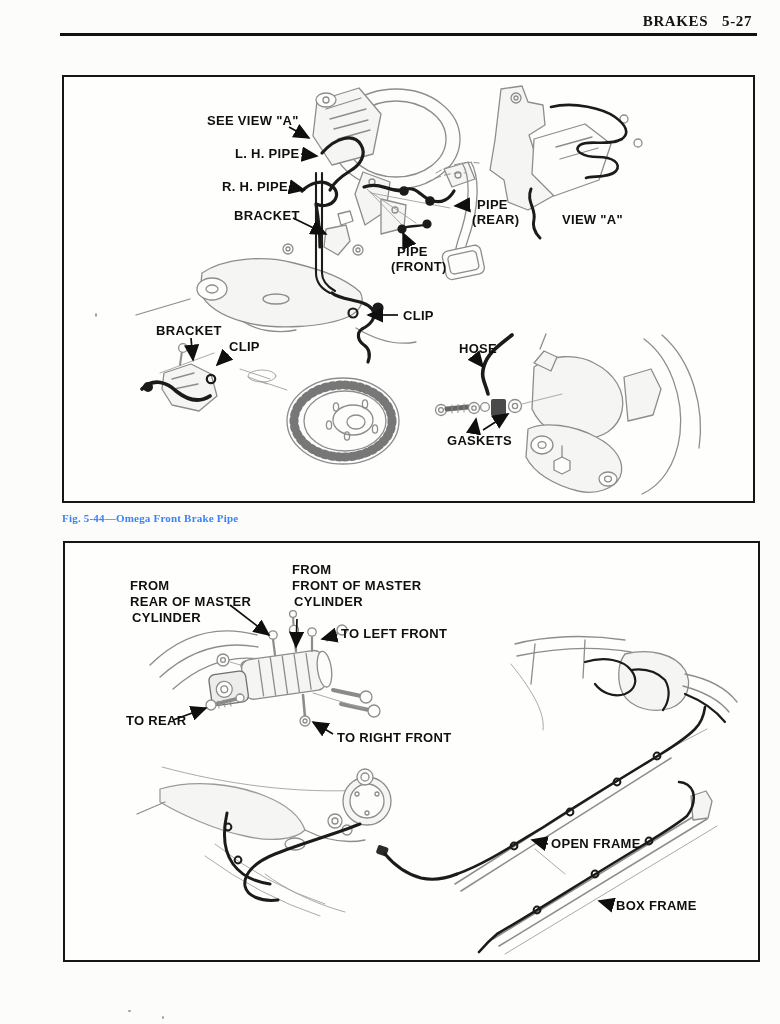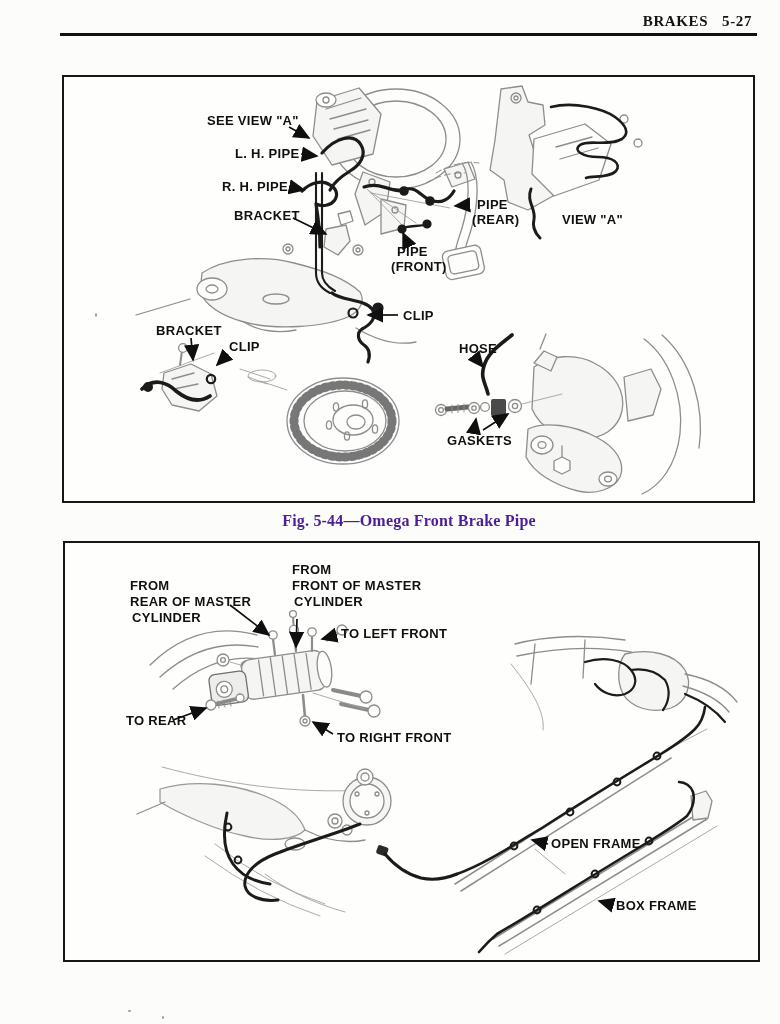--- a/index.html
+++ b/index.html
@@ -9,22 +9,22 @@
   .hdr{position:absolute;top:13px;right:28px;font-weight:700;font-size:15px;
        letter-spacing:.6px;color:#141414;}
   .hdr .pgnum{margin-left:14px;}
   .hdr-rule{position:absolute;top:33px;left:60px;width:697px;height:3px;background:#111;}
   
   .figbox{position:absolute;background:#fefefd;border:2px solid #161616;}
   #fig1{left:62px;top:75px;width:689px;height:424px;}
   #fig2{left:63px;top:541px;width:693px;height:417px;}
   .figbox svg{display:block;width:100%;height:100%;}
   
-  .caption{position:absolute;left:62px;width:694px;text-align:center;font-weight:700;
-           font-size:16px;color:#4c1d95;letter-spacing:.2px;}
+  .caption{position:absolute;left:62px;width:694px;text-align:left;font-weight:700;
+           font-size:11px;color:#3b82f6;letter-spacing:.2px;}
   #cap1{top:512px;}
   #cap2{top:981px;}
   
   .g-art{stroke:#8d8d8d;fill:none;stroke-width:1.3;stroke-linecap:round;stroke-linejoin:round;}
   .fill-lt{fill:#f5f5f3;}
   .fill-w{fill:#fdfdfb;}
   .g-dark{stroke:#1b1b1b;fill:none;stroke-linecap:round;stroke-linejoin:round;}
   .thin{stroke:#a0a0a0;stroke-width:.9;}
   .arr{stroke:#0f0f0f;stroke-width:1.7;}
   .lbl{font:700 13px "Liberation Sans",sans-serif;letter-spacing:.3px;fill:#101010;}

